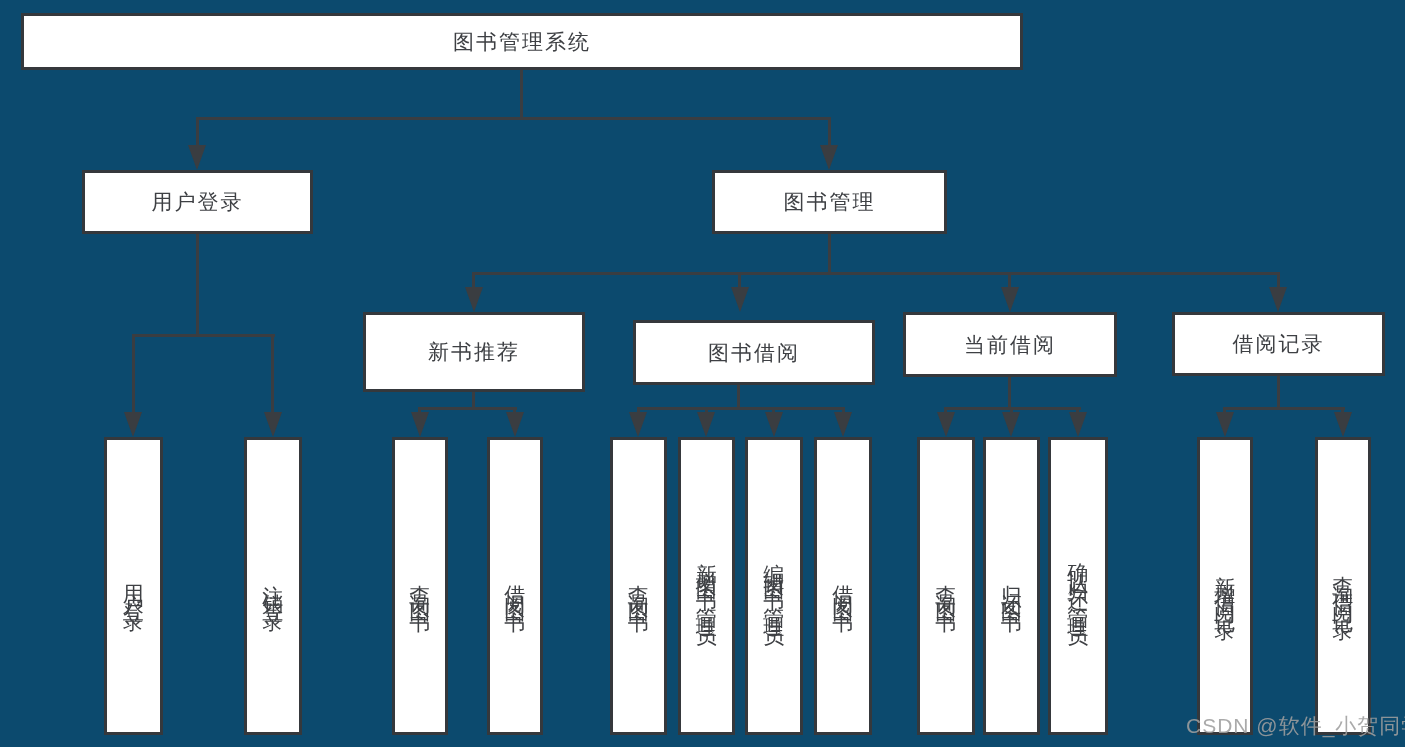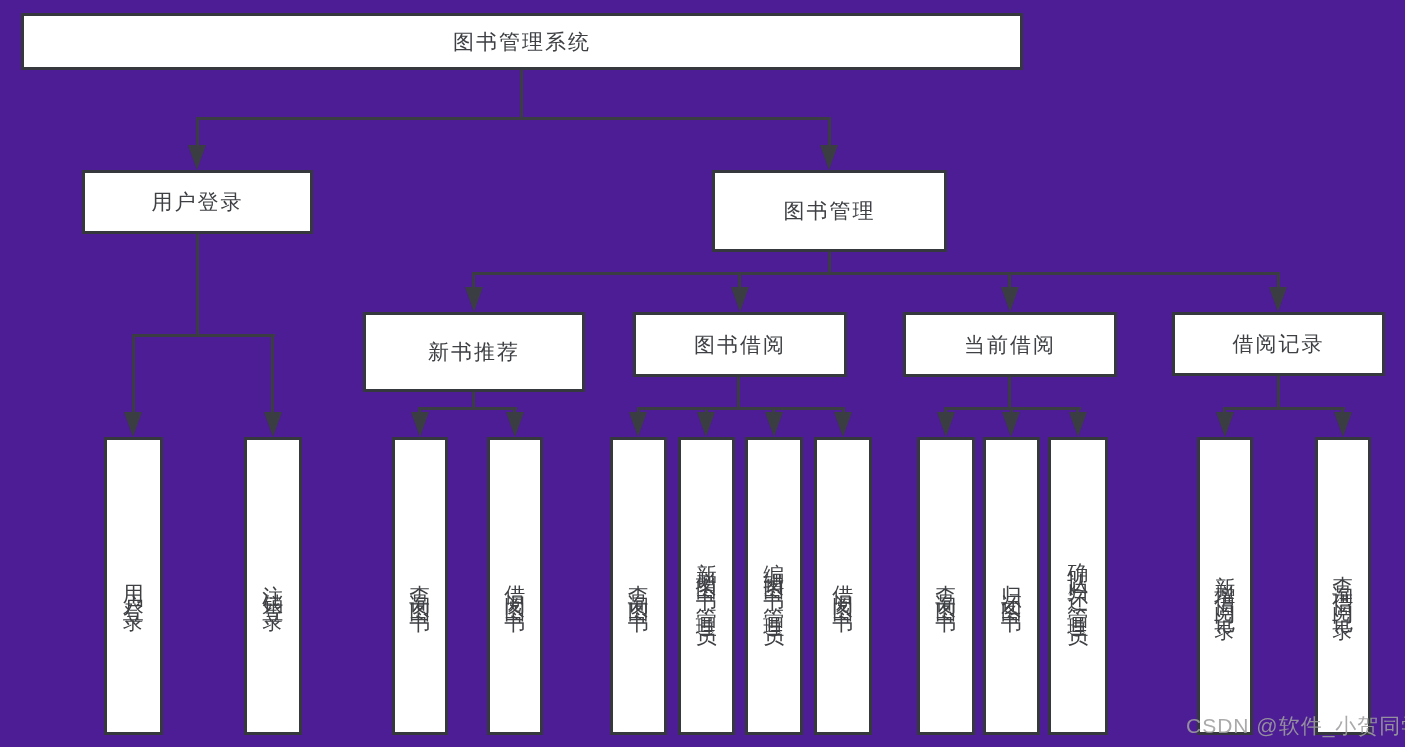--- a/index.html
+++ b/index.html
@@ -1,18 +1,18 @@
 <!DOCTYPE html>
 <html><head>
 <meta charset="utf-8">
 <style>
   html,body{margin:0;padding:0;background:#ffffff;}
   body{width:1405px;height:747px;position:relative;overflow:hidden;
        font-family:"Liberation Sans",sans-serif;}
-  .canvas{position:absolute;left:0;top:0;width:1405px;height:747px;background:#4c1d95;}
+  .canvas{position:absolute;left:0;top:0;width:1405px;height:747px;background:#0c4a6e;}
 
   .box{position:absolute;background:#ffffff;border:3px solid #35383c;
        box-sizing:border-box;display:flex;align-items:center;justify-content:center;z-index:2;}
   .lbl{font-size:21px;color:#3e4044;letter-spacing:2px;white-space:nowrap;line-height:1.3;}
   .vert .lbl{writing-mode:vertical-rl;text-orientation:mixed;letter-spacing:9px;}
 
   .vline{position:absolute;width:3px;background:#3a3d41;z-index:1;}
   .hline{position:absolute;height:3px;background:#3a3d41;z-index:1;}
   .ah{position:absolute;width:0;height:0;z-index:1;
       border-left:9px solid transparent;border-right:9px solid transparent;
@@ -33,21 +33,21 @@
   <div class="vline" style="left:520px;top:69px;height:50px"></div>
   <div class="hline" style="left:196px;top:117px;width:635px"></div>
   <div class="vline" style="left:196px;top:117px;height:32px"></div>
   <div class="ah" style="left:188px;top:145px"></div>
   <div class="vline" style="left:828px;top:117px;height:32px"></div>
   <div class="ah" style="left:820px;top:145px"></div>
 
   <div class="box" style="left:82px;top:170px;width:231px;height:64px">
     <span class="lbl">用户登录</span>
   </div>
-  <div class="box" style="left:712px;top:170px;width:235px;height:82px">
+  <div class="box" style="left:712px;top:170px;width:235px;height:64px">
     <span class="lbl">图书管理</span>
   </div>
 
   <div class="vline" style="left:196px;top:234px;height:103px"></div>
   <div class="hline" style="left:132px;top:334px;width:143px"></div>
   <div class="vline" style="left:132px;top:334px;height:82px"></div>
   <div class="ah" style="left:124px;top:412px"></div>
   <div class="vline" style="left:271px;top:334px;height:82px"></div>
   <div class="ah" style="left:264px;top:412px"></div>
 
@@ -58,21 +58,21 @@
   <div class="vline" style="left:738px;top:272px;height:20px"></div>
   <div class="ah" style="left:731px;top:287px"></div>
   <div class="vline" style="left:1008px;top:272px;height:20px"></div>
   <div class="ah" style="left:1001px;top:287px"></div>
   <div class="vline" style="left:1277px;top:272px;height:20px"></div>
   <div class="ah" style="left:1269px;top:287px"></div>
 
   <div class="box" style="left:363px;top:312px;width:222px;height:80px">
     <span class="lbl">新书推荐</span>
   </div>
-  <div class="box" style="left:633px;top:312px;width:214px;height:65px">
+  <div class="box" style="left:633px;top:320px;width:242px;height:65px">
     <span class="lbl">图书借阅</span>
   </div>
   <div class="box" style="left:903px;top:312px;width:214px;height:65px">
     <span class="lbl">当前借阅</span>
   </div>
   <div class="box" style="left:1172px;top:312px;width:213px;height:64px">
     <span class="lbl">借阅记录</span>
   </div>
 
   <div class="vline" style="left:472px;top:376px;height:33px"></div>

